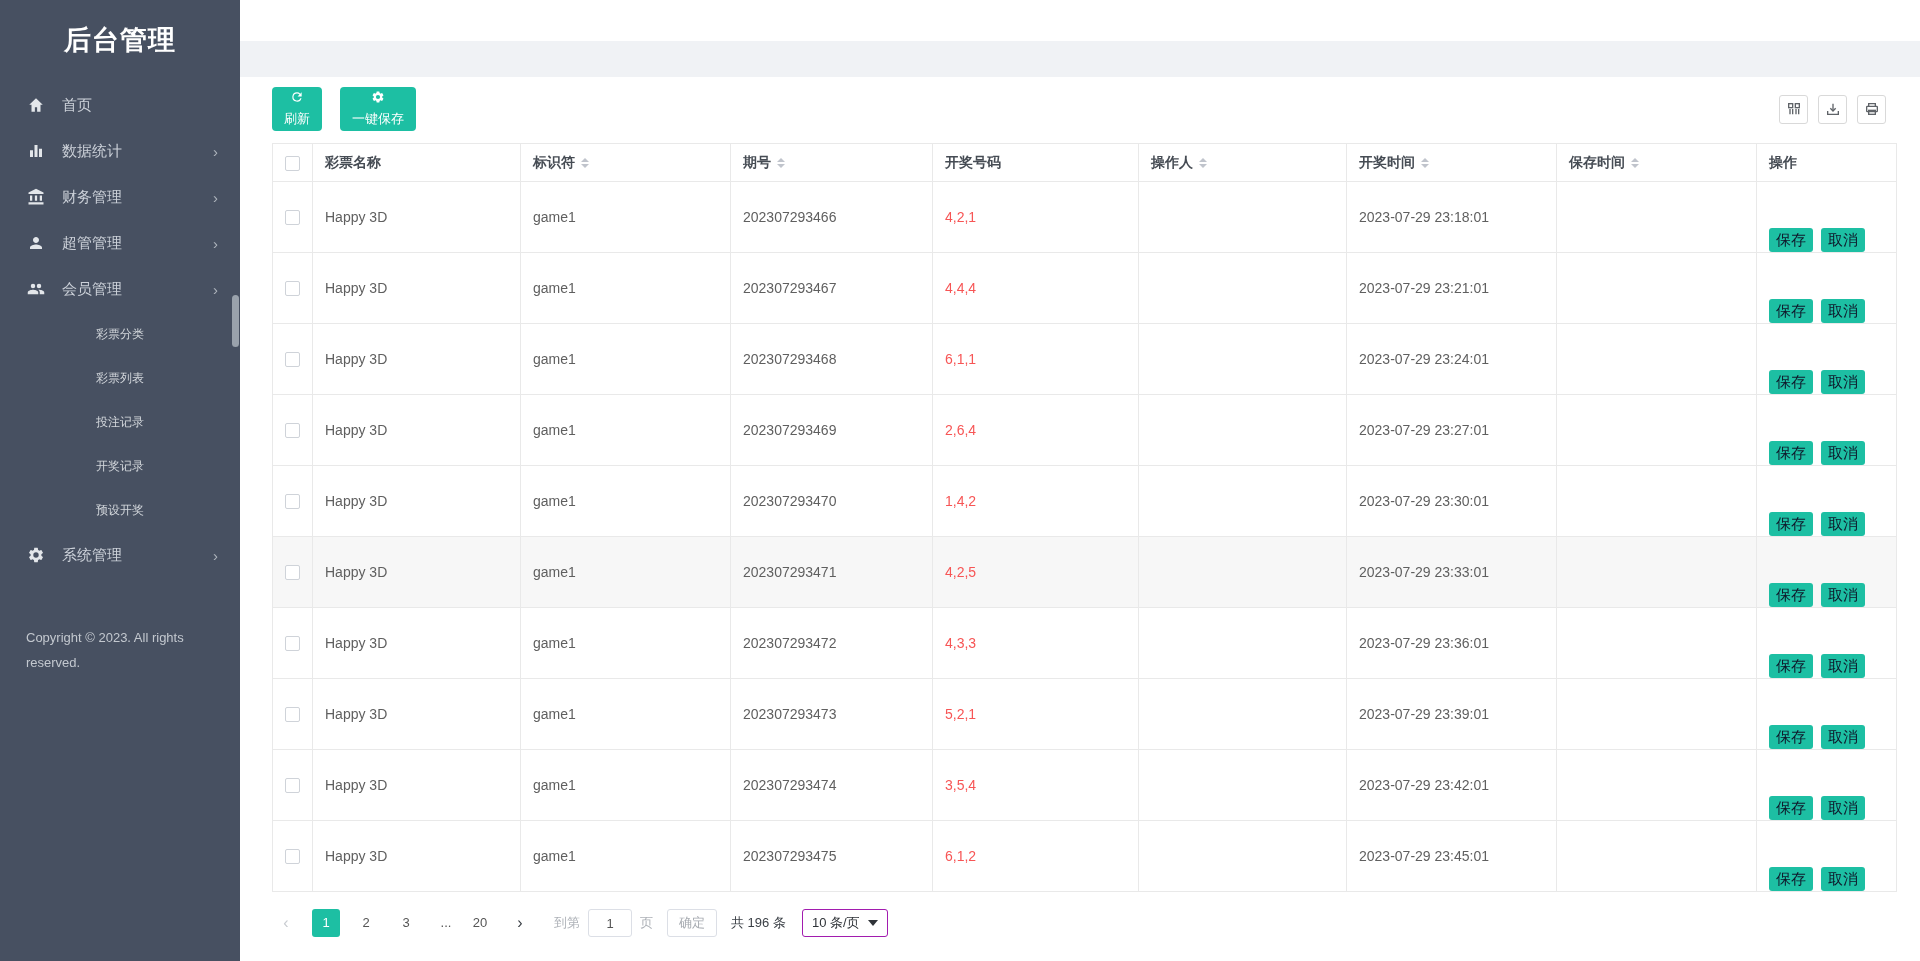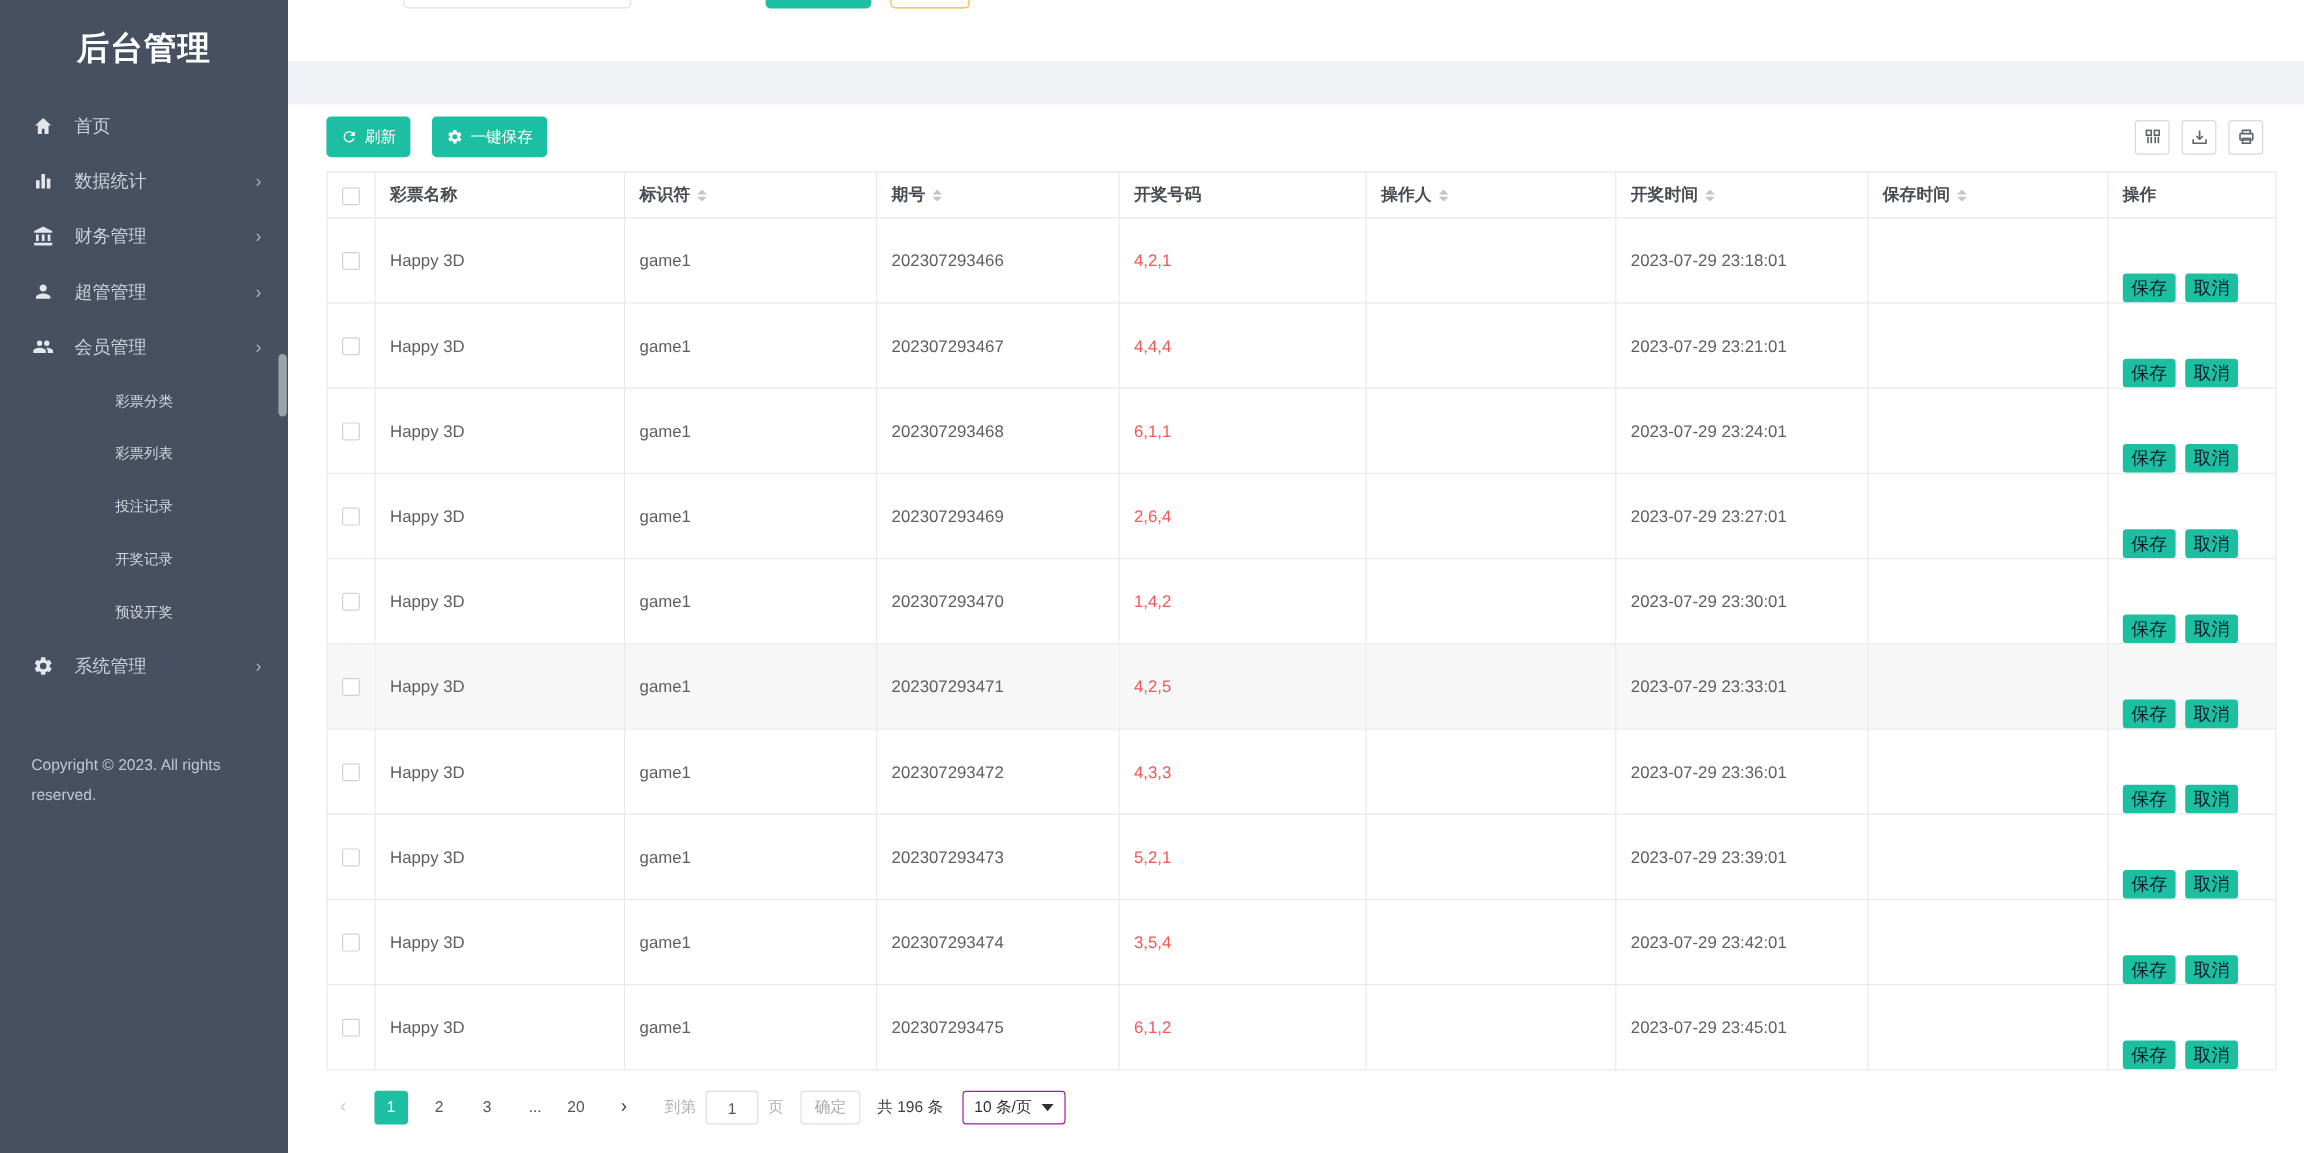--- a/index.html
+++ b/index.html
@@ -49,21 +49,21 @@
   .select-box { width:190px; height:36px; border:1px solid #dcdfe6; border-radius:4px; background:#fff; display:flex; align-items:center; padding:0 12px; cursor:pointer; }
   .select-box .ph { color:#b4b8bf; flex:1; font-size:14px; }
   .caret-down { width:0; height:0; border-left:6px solid transparent; border-right:6px solid transparent; border-top:7px solid #b9bec6; }
   .btn { display:inline-flex; align-items:center; justify-content:center; border-radius:4px; cursor:pointer; font-size:14px; border:none; font-family:inherit; }
   .btn-search { width:88px; height:36px; background:var(--accent); color:#fff; margin-left:112px; }
   .btn-reset { width:66px; height:36px; background:#fff; color:var(--warning); border:1px solid var(--warning); margin-left:16px; }
 
   
   .card-table { margin-top:36px; padding:10px 34px 14px 32px; flex:0 0 auto; }
   .table-toolbar { display:flex; align-items:center; }
-  .btn-refresh,.btn-saveall { height:34px; background:var(--accent); color:#fff; font-size:13px; padding:0 12px; display:inline-flex; align-items:center; gap:6px; }
+  .btn-refresh,.btn-saveall { height:44px; background:var(--accent); color:#fff; font-size:13px; padding:0 12px; display:inline-flex; align-items:center; gap:6px;flex-direction:column; }
   .btn-saveall { margin-left:18px; }
   .btn-refresh svg,.btn-saveall svg { width:14px; height:14px; fill:#fff; }
   .tool-icons { margin-left:auto; display:flex; gap:10px; }
   .tool-icon-btn { width:29px; height:29px; border:1px solid #d9d9d9; border-radius:3px; background:#fff; display:flex; align-items:center; justify-content:center; cursor:pointer; color:#5f6368; }
   .tool-icon-btn svg { width:16px; height:16px; }
 
   table { width:100%; border-collapse:collapse; margin-top:12px; table-layout:fixed; }
   th,td { border:1px solid #e9e9e9; font-size:14px; text-align:left; padding:0 12px; overflow:hidden; white-space:nowrap; }
   th { height:38px; color:#464c54; font-weight:bold; background:#fff; }
   td { height:39px; color:#5f5f5f; background:#fff; }

